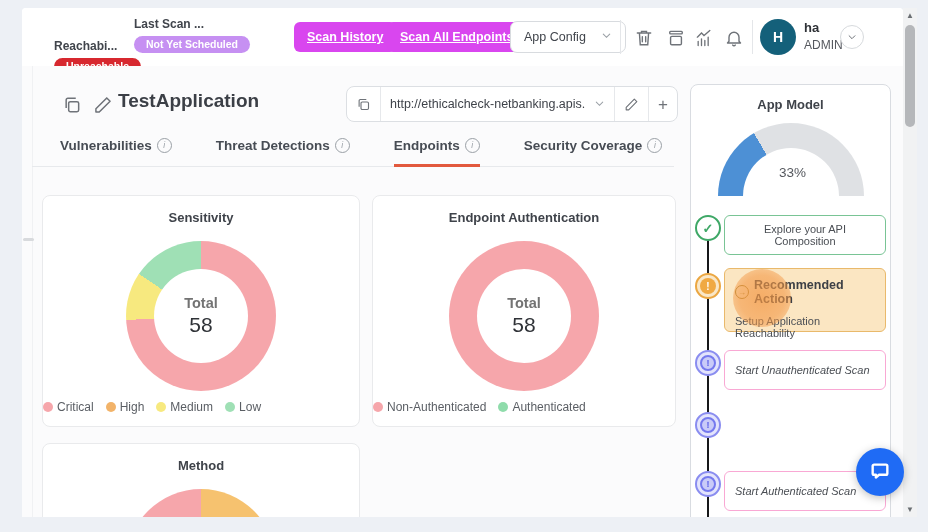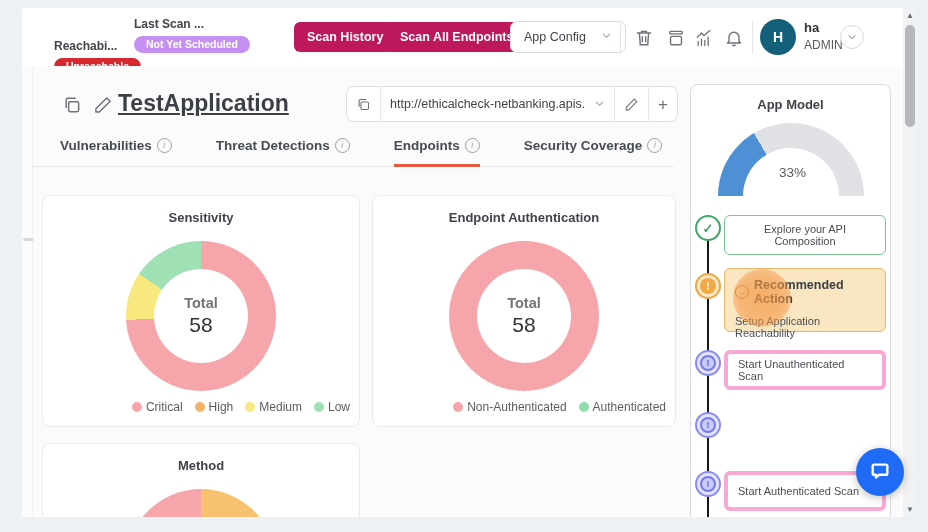--- a/index.html
+++ b/index.html
@@ -8,40 +8,40 @@
   .frame{position:absolute;left:22px;top:8px;width:881px;height:509px;background:#fff;border-radius:4px 4px 0 0;overflow:hidden;}
   
   .header{position:absolute;left:0;top:0;right:0;height:58px;background:#fff;border-bottom:1px solid #ececee;}
   .stat-group{position:absolute;top:9px;}
   .stat-label{font-size:12px;font-weight:bold;color:#41454c;display:block;margin-bottom:3px;}
   .pill{display:inline-block;font-size:10.5px;font-weight:bold;color:#fff;padding:3px 12px;border-radius:10px;line-height:1;}
   .pill.red{background:#d7282f;}
   .pill.purple{background:#c690f2;}
   .btn{position:absolute;top:14px;height:30px;border-radius:6px;border:none;font-family:inherit;
        font-size:12.5px;display:flex;align-items:center;justify-content:center;padding:0 13px;cursor:pointer;}
-  .btn.teal{background:#be185d;color:#fff;font-weight:bold;}
+  .btn.teal{background:#d946ef;color:#fff;font-weight:bold;text-decoration:underline;}
   .btn.outline{background:#fff;border:1px solid #d8dbdf;color:#41454c;border-radius:7px;gap:7px;height:32px;top:13px;}
   .hdiv{position:absolute;top:12px;width:1px;height:34px;background:#e4e6e9;}
   .hicon{position:absolute;top:20px;width:19px;height:19px;color:#4a4e54;}
   .hicon svg{width:100%;height:100%;}
   .avatar{position:absolute;left:738px;top:11px;width:36px;height:36px;border-radius:50%;background:#14607a;
           color:#fff;font-size:14px;font-weight:bold;display:flex;align-items:center;justify-content:center;}
   .user-block{position:absolute;left:782px;top:11px;line-height:1.35;}
   .user-name{font-size:13px;font-weight:bold;color:#2f3237;}
   .user-role{font-size:12px;color:#55585e;}
   .chev-circle{position:absolute;left:818px;top:17px;width:24px;height:24px;border-radius:50%;
                border:1px solid #d7dadd;background:#fff;display:flex;align-items:center;justify-content:center;color:#6f7379;}
   .chev-circle svg{width:12px;height:12px;}
   
   .content{position:absolute;left:0;top:58px;right:0;bottom:0;background:#fbfbfc;overflow:hidden;}
   .v-edge{position:absolute;left:10px;top:0;bottom:0;width:1px;background:#f0f1f3;}
   .left-dash{position:absolute;left:1px;top:172px;width:11px;height:3px;background:#d8dadd;border-radius:2px;}
   .icon-btn{background:none;border:none;padding:0;cursor:pointer;color:#6f7379;position:absolute;width:20px;height:20px;}
   .icon-btn svg{width:100%;height:100%;}
-  .page-title{position:absolute;left:96px;top:24px;font-size:23px;font-weight:bold;color:#3b3f46;margin:0;text-decoration:underline;}
+  .page-title{position:absolute;left:96px;top:24px;font-size:19px;font-weight:bold;color:#3b3f46;margin:0;}
   
   .url-group{position:absolute;left:324px;top:20px;height:34px;display:flex;align-items:stretch;
              border:1px solid #dcdfe3;border-radius:8px;background:#fff;}
   .url-cell{display:flex;align-items:center;justify-content:center;padding:0 9px;border-right:1px solid #e6e8eb;color:#6f7379;}
   .url-cell:last-child{border-right:none;}
   .url-cell svg{width:15px;height:15px;}
   .url-text{font-size:12.5px;color:#3f434a;max-width:196px;white-space:nowrap;overflow:hidden;}
   .url-chev{margin-left:8px;color:#9aa0a6;}
   .url-chev svg{width:11px;height:11px;}
   .plus-glyph{font-size:17px;color:#6f7379;line-height:1;}
@@ -54,21 +54,21 @@
   .info-i{display:inline-flex;align-items:center;justify-content:center;width:13px;height:13px;border-radius:50%;
           border:1px solid #9aa0a6;color:#9aa0a6;font-size:8.5px;font-style:italic;font-weight:normal;line-height:1;}
   
   .card{position:absolute;background:#fff;border:1px solid #e9eaec;border-radius:8px;}
   .card-title{text-align:center;font-size:13px;font-weight:bold;color:#3f434a;margin-top:14px;}
   .donut{position:relative;width:150px;height:150px;border-radius:50%;margin:16px auto 0;}
   .hole{position:absolute;left:28px;top:28px;width:94px;height:94px;border-radius:50%;background:#fff;
         display:flex;flex-direction:column;align-items:center;justify-content:center;gap:2px;}
   .hole .t1{font-size:14.5px;font-weight:bold;color:#737373;}
   .hole .t2{font-size:21px;color:#2f3237;}
-  .legend{position:absolute;left:0;right:9px;bottom:12px;display:flex;justify-content:flex-end;gap:12px;margin-top:22px;}
+  .legend{position:absolute;left:0;right:2px;bottom:12px;display:flex;justify-content:flex-start;gap:12px;margin-top:22px;}
   .legend-item{display:inline-flex;align-items:center;gap:4px;font-size:12px;color:#5a5e64;}
   .legend-dot{width:10px;height:10px;border-radius:50%;display:inline-block;}
   
   .panel{position:absolute;left:668px;top:18px;width:201px;height:470px;background:#fff;
          border:1px solid #d9dce1;border-radius:8px;box-sizing:border-box;}
   .panel-title{text-align:center;font-size:13px;font-weight:bold;color:#3f434a;margin-top:12px;}
   .gauge-wrap{position:absolute;left:27px;top:38px;width:146px;height:73px;overflow:hidden;}
   .gauge{width:146px;height:146px;border-radius:50%;}
   .gauge-hole{position:absolute;left:25px;top:25px;width:96px;height:96px;border-radius:50%;background:#fff;}
   .gauge-label{position:absolute;left:88px;top:80px;font-size:13.5px;color:#55585e;}
@@ -78,21 +78,21 @@
   .step-icon.done{border:2px solid #3fa867;color:#3fa867;font-size:13px;font-weight:bold;}
   .step-icon.warn{border:2px solid #eba742;background:#f9e7c8;}
   .step-icon.warn .inner{width:16px;height:16px;border-radius:50%;background:#f0a943;color:#fff;
              font-size:10px;font-weight:bold;display:flex;align-items:center;justify-content:center;}
   .step-icon.pending{border:2px solid #8a8df0;background:#e3e4fc;}
   .step-icon.pending .inner{width:16px;height:16px;border-radius:50%;border:2px solid #7579ee;background:#c9cbf8;
              color:#5a5ee8;font-size:9px;font-weight:bold;display:flex;align-items:center;justify-content:center;box-sizing:border-box;}
   .step-box{position:absolute;left:33px;width:162px;height:40px;border-radius:6px;background:#fff;
             display:flex;align-items:center;padding:0 10px;box-sizing:border-box;font-size:11px;color:#4a4e54;cursor:pointer;}
   .step-box.green{border:1px solid #79c495;text-align:center;}
-  .step-box.purple{border:4px solid #f9a8d4;}
+  .step-box.purple{border:1px solid #f9a8d4;font-style:italic;}
   .action-box{position:absolute;left:33px;top:183px;width:162px;height:64px;border-radius:6px;
               background:#fbe6c2;border:1px solid #e9b96b;box-sizing:border-box;padding:9px 10px;cursor:pointer;}
   .action-title-row{display:flex;align-items:center;gap:5px;}
   .arrow-circ{width:12px;height:12px;border-radius:50%;border:1px solid #ab8530;color:#ab8530;font-size:8px;
               display:inline-flex;align-items:center;justify-content:center;flex:none;}
   .action-title{font-size:12.5px;font-weight:bold;color:#3d4046;}
   .action-sub{font-size:11px;color:#4a4e54;margin-top:9px;}
   .highlight-circle{position:absolute;left:42px;top:184px;width:58px;height:58px;border-radius:50%;pointer-events:none;
       background:radial-gradient(circle, rgba(243,151,68,0.72) 0%, rgba(243,151,68,0.6) 55%, rgba(243,151,68,0.18) 100%);}
   

